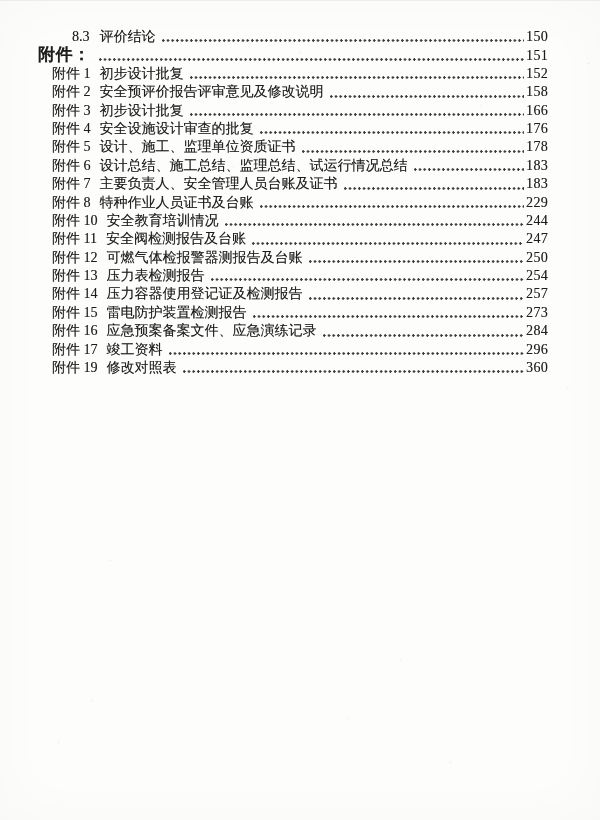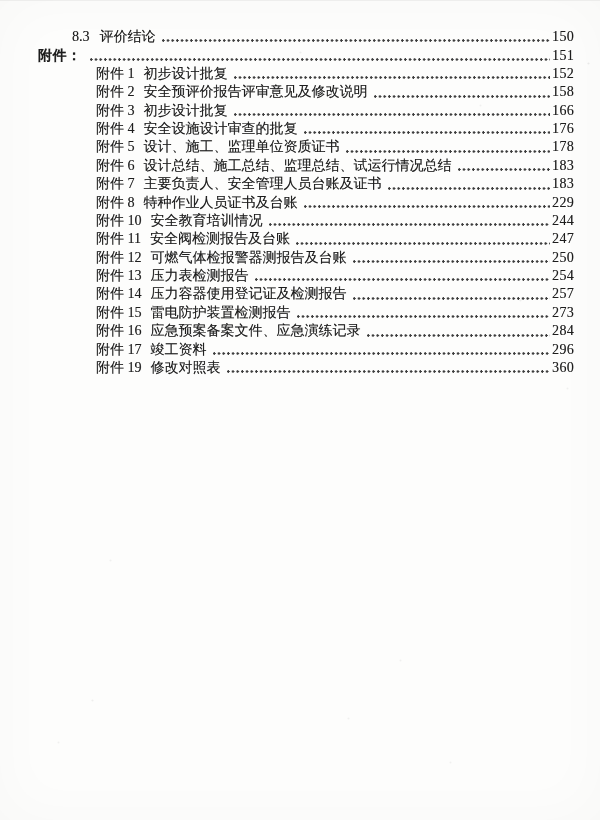--- a/index.html
+++ b/index.html
@@ -9,41 +9,41 @@
     margin:0 auto;
     background:#fdfdfc;
     overflow:hidden;
     box-shadow:inset 0 0 60px rgba(0,0,0,0.025), inset 0 1px 0 rgba(0,0,0,0.05);
     font-family:"Liberation Serif","DejaVu Serif",serif;
     color:#1d1d1d;
   }
   .toc{
     position:absolute;
     top:28px;left:0;right:0;
-    padding-right:26px;
+    padding-right:52px;
   }
   .row{
     display:flex;
     align-items:baseline;
     height:18.4px;
     line-height:18.4px;
     font-size:14px;
     white-space:nowrap;
     text-shadow:0.2px 0.2px 0.4px rgba(25,25,25,0.45);
   }
   .k-section{margin-left:72px;}
-  .k-item{margin-left:96px;text-align:center;}
+  .k-item{margin-left:52px;text-align:center;}
   .k-group{margin-left:38px;}
   .label{flex:none;}
   .k-section .label{margin-right:10px;}
   .k-item .label{margin-right:9px;}
   .k-group .label{
     font-family:"Liberation Sans","DejaVu Sans",sans-serif;
     font-weight:700;
-    font-size:14px;
+    font-size:17px;
     letter-spacing:0.5px;
   }
   .title{flex:none;}
   .leader{
     flex:1;
     align-self:flex-end;
     height:5px;
     margin:0 2px 3px 6px;
     background-image:radial-gradient(circle at 1.3px 2.5px, #3c3c3c 1.02px, rgba(0,0,0,0) 1.45px);
     background-size:4.7px 5px;

